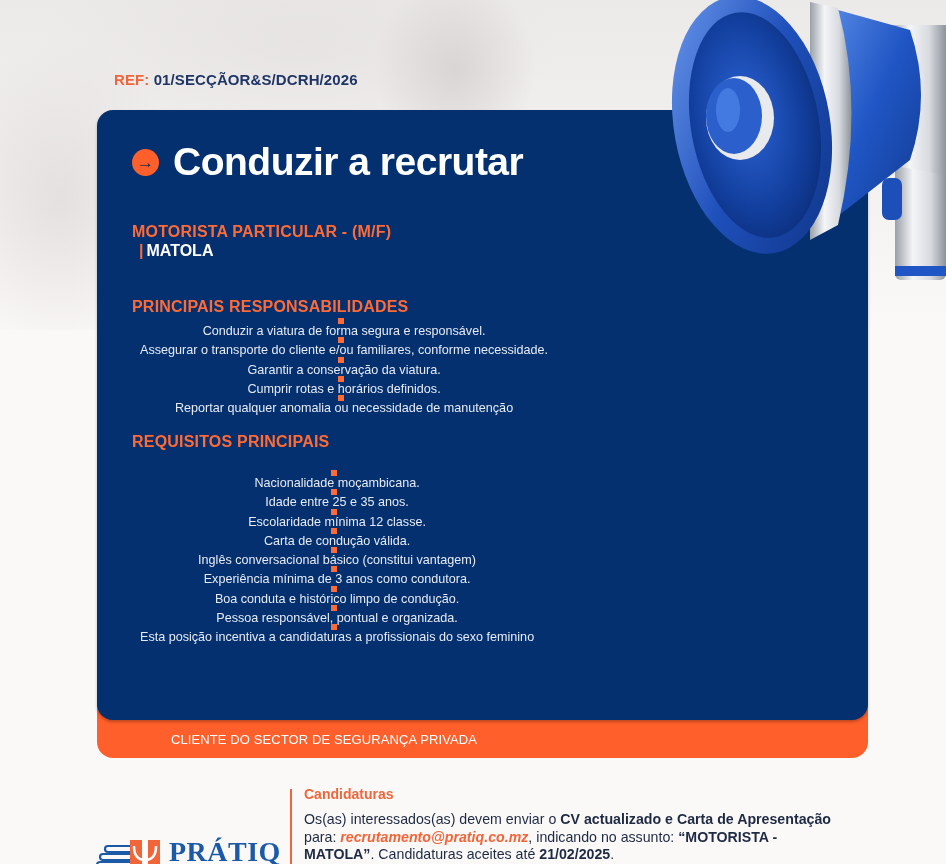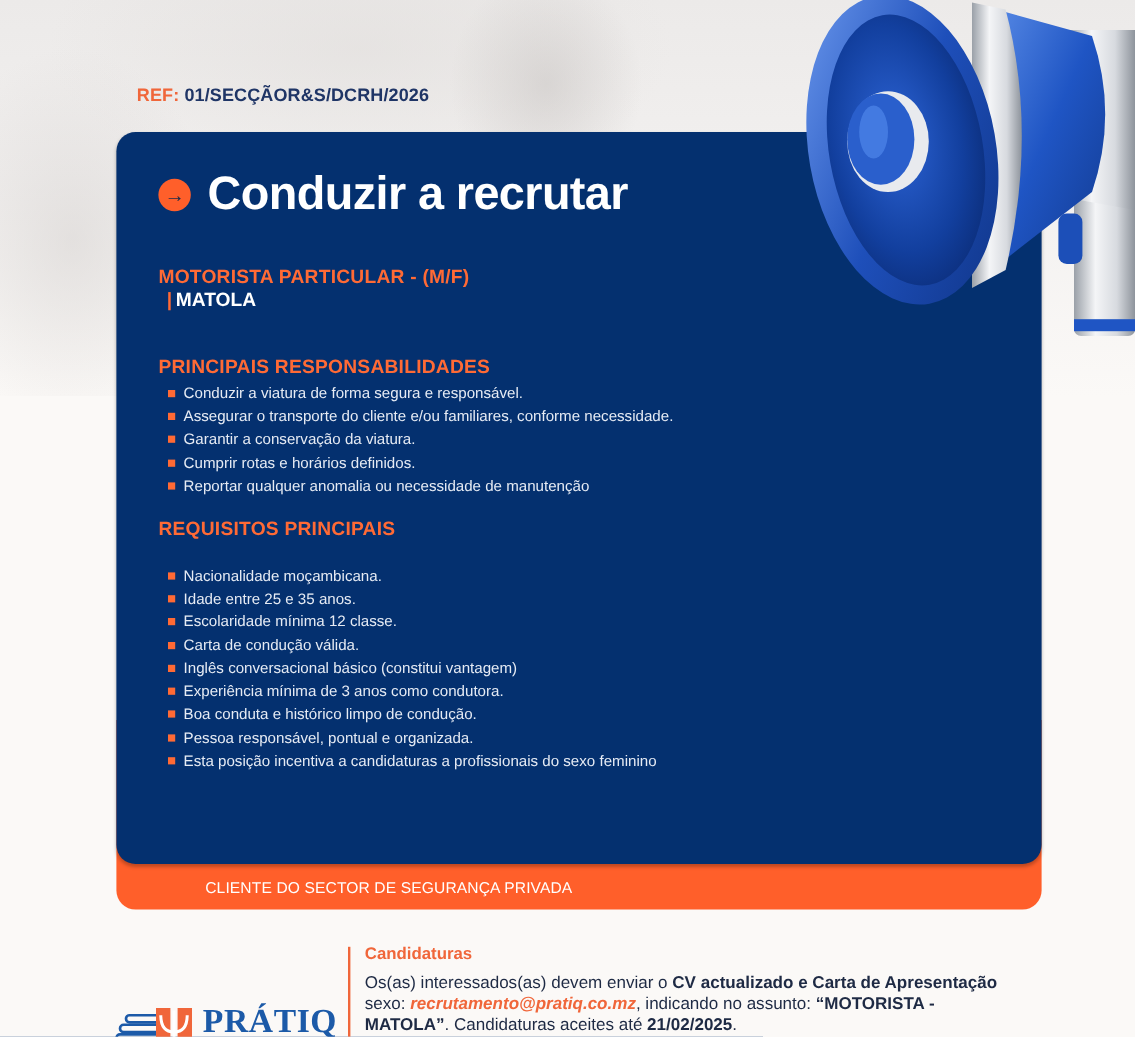--- a/index.html
+++ b/index.html
@@ -60,21 +60,21 @@
   }
   .job-location .bar { color: #ff6a35; margin-right: 3px; }
 
   .section-title {
     position: absolute; left: 35px;
     color: #ff6a35; font-size: 16px; font-weight: 700; letter-spacing: 0.2px;
   }
   .bullets { position: absolute; left: 43px; list-style: none; }
   .bullets li {
     display: flex; align-items: center; height: 19.3px;
-    color: #e6ebf4; font-size: 12.6px; font-weight: 400;
+    color: #e6ebf4; font-size: 12.6px; font-weight: 400; flex-direction: column;
   }
   .bullets li .sq {
     display: inline-block; width: 6px; height: 6px; background: #ff6a35;
     margin-right: 7px; flex-shrink: 0;
   }
 
   .megaphone { position: absolute; left: 660px; top: 0; width: 286px; height: 300px; }
 
   .footer-logo { position: absolute; left: 96px; top: 806px; width: 190px; height: 46px; margin-top: 32px; }
   .logo-name {
@@ -242,13 +242,13 @@
     <path d="M38 8 Q38 22 49 22 Q60 22 60 8" fill="none" stroke="#ffffff" stroke-width="2.5"></path>
     <line x1="49" y1="4" x2="49" y2="42" stroke="#ffffff" stroke-width="2.5"></line>
   </svg>
   <span class="logo-name">PRÁTIQ</span>
   <span class="logo-sub">CONSULTORIA</span>
 </div>
 
 <div class="divider"></div>
 
 <div class="cand-title">Candidaturas</div>
-<div class="cand-body"><span>Os(as) interessados(as) devem enviar o </span><b>CV actualizado e Carta de Apresentação</b><span> sexo: </span><span class="email">recrutamento@pratiq.co.mz</span><span>, indicando no assunto: </span><b>“MOTORISTA - MATOLA”</b><span>. Candidaturas aceites até </span><b>21/02/2025</b><span>.</span></div>
+<div class="cand-body"><span>Os(as) interessados(as) devem enviar o </span><b>CV actualizado e Carta de Apresentação</b><span> para: </span><span class="email">recrutamento@pratiq.co.mz</span><span>, indicando no assunto: </span><b>“MOTORISTA - MATOLA”</b><span>. Candidaturas aceites até </span><b>21/02/2025</b><span>.</span></div>
 
 </body></html>

